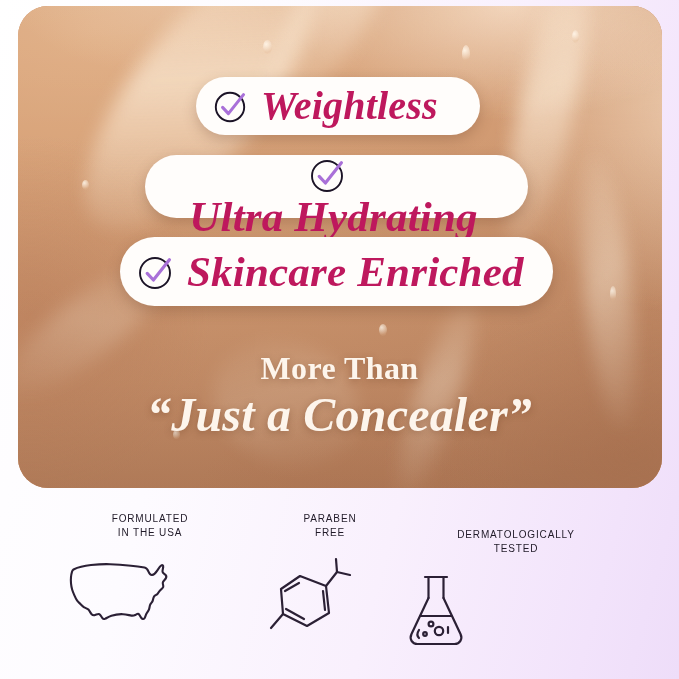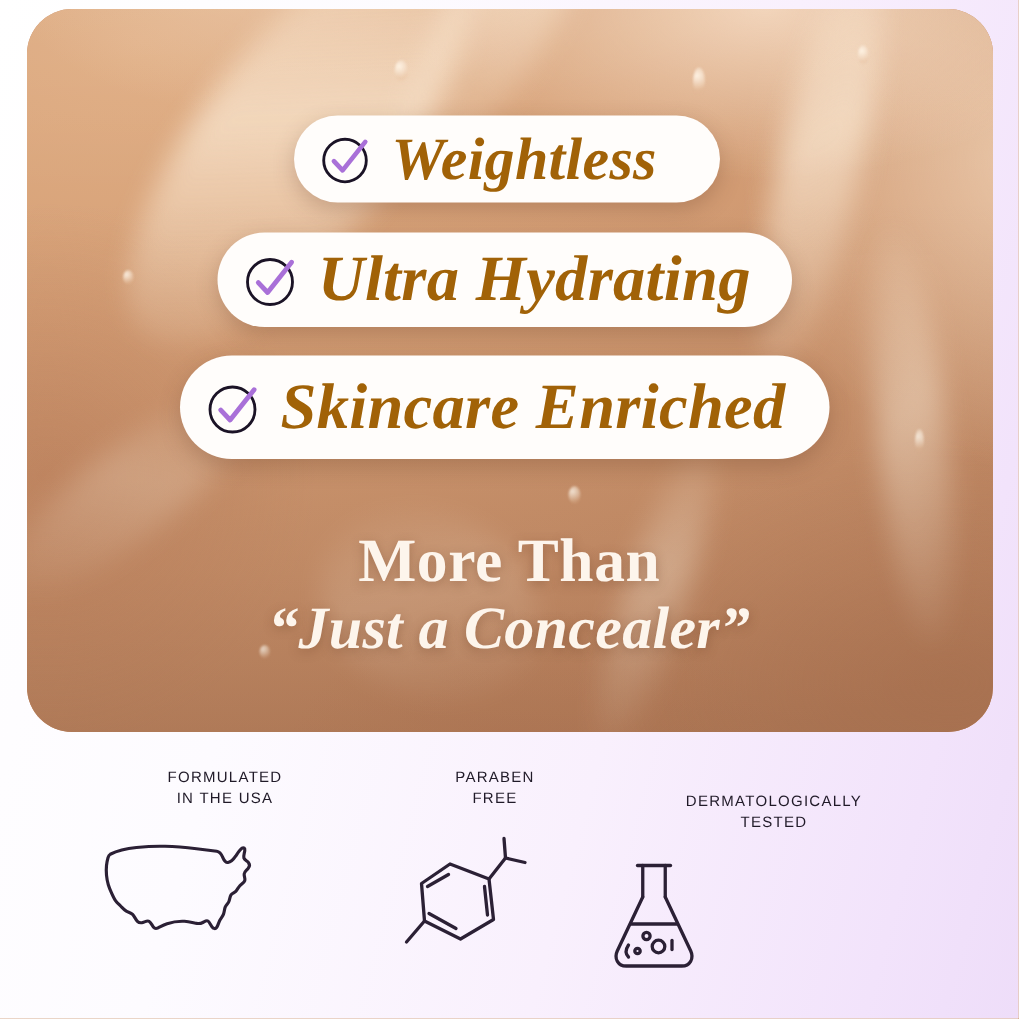--- a/index.html
+++ b/index.html
@@ -88,53 +88,53 @@
     background:#fffdfb;
     border-radius:999px;
     box-shadow:0 5px 14px rgba(96,56,34,.26);
     padding:0 22px 0 16px;
   }
   .pill .check { flex:0 0 auto; margin-right:11px; }
   .pill .ptext {
     font-family:"Liberation Serif", serif;
     font-style:italic;
     font-weight:700;
-    color:#a16207;
+    color:#be185d;
     white-space:nowrap;
     line-height:1;
   }
 
   #pill-1 { left:196px; top:77px;  width:284px; height:58px; }
-  #pill-2 { left:145px; top:155px; width:383px; height:63px; }
+  #pill-2 { left:145px; top:155px; width:383px; height:63px;flex-direction:column; }
   #pill-3 { left:120px; top:237px; width:433px; height:69px; }
 
   #pill-1 .ptext { font-size:40px; letter-spacing:.2px; }
   #pill-2 .ptext { font-size:43px; letter-spacing:.2px; }
   #pill-3 .ptext { font-size:43px; letter-spacing:.2px; }
 
   
   #headline {
     position:absolute;
     left:0; right:0; top:352px;
     text-align:center;
     color:#fdf5ec;
     text-shadow:0 2px 7px rgba(110,64,38,.38);
   }
   #headline .l1 {
     font-family:"Liberation Serif", serif;
     font-weight:700;
-    font-size:41px;
+    font-size:32px;
     letter-spacing:.4px;
     line-height:1.06;
   }
   #headline .l2 {
     font-family:"Liberation Serif", serif;
     font-weight:700;
     font-style:italic;
-    font-size:40px;
+    font-size:48px;
     letter-spacing:.2px;
     line-height:1.12;
     margin-top:2px;
   }
 
   
   #features {
     position:absolute;
     left:0; right:0; top:512px;
     height:160px;

